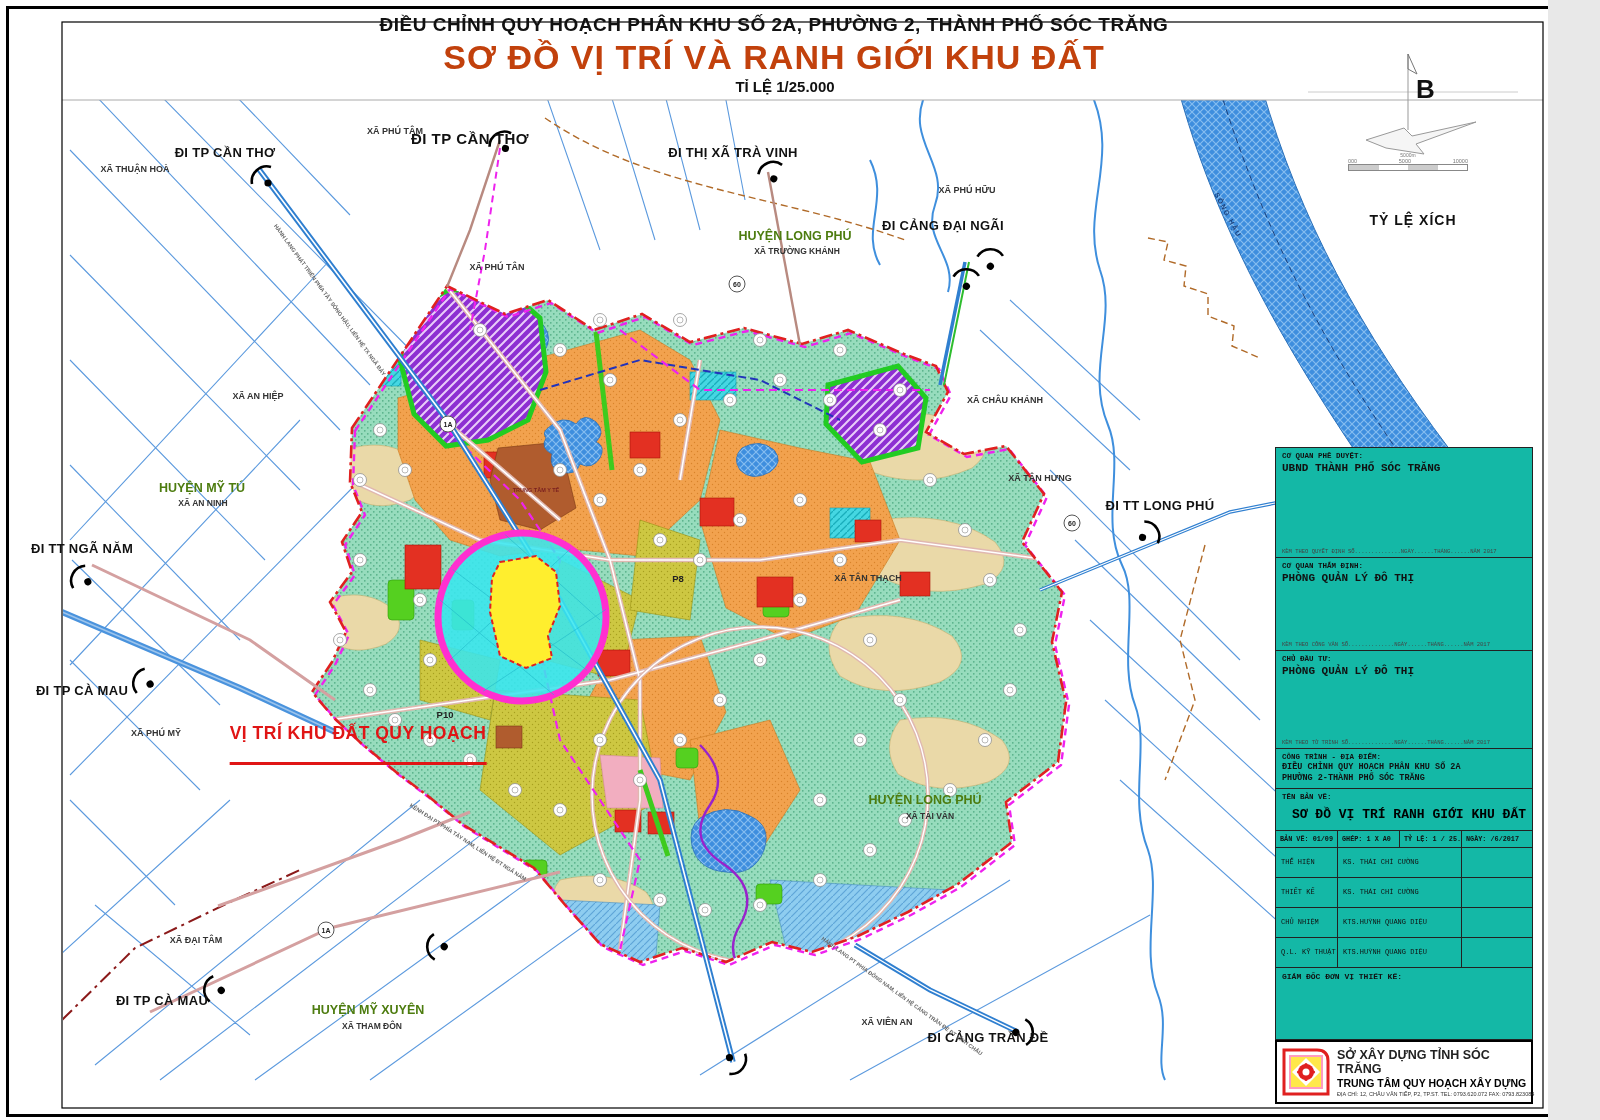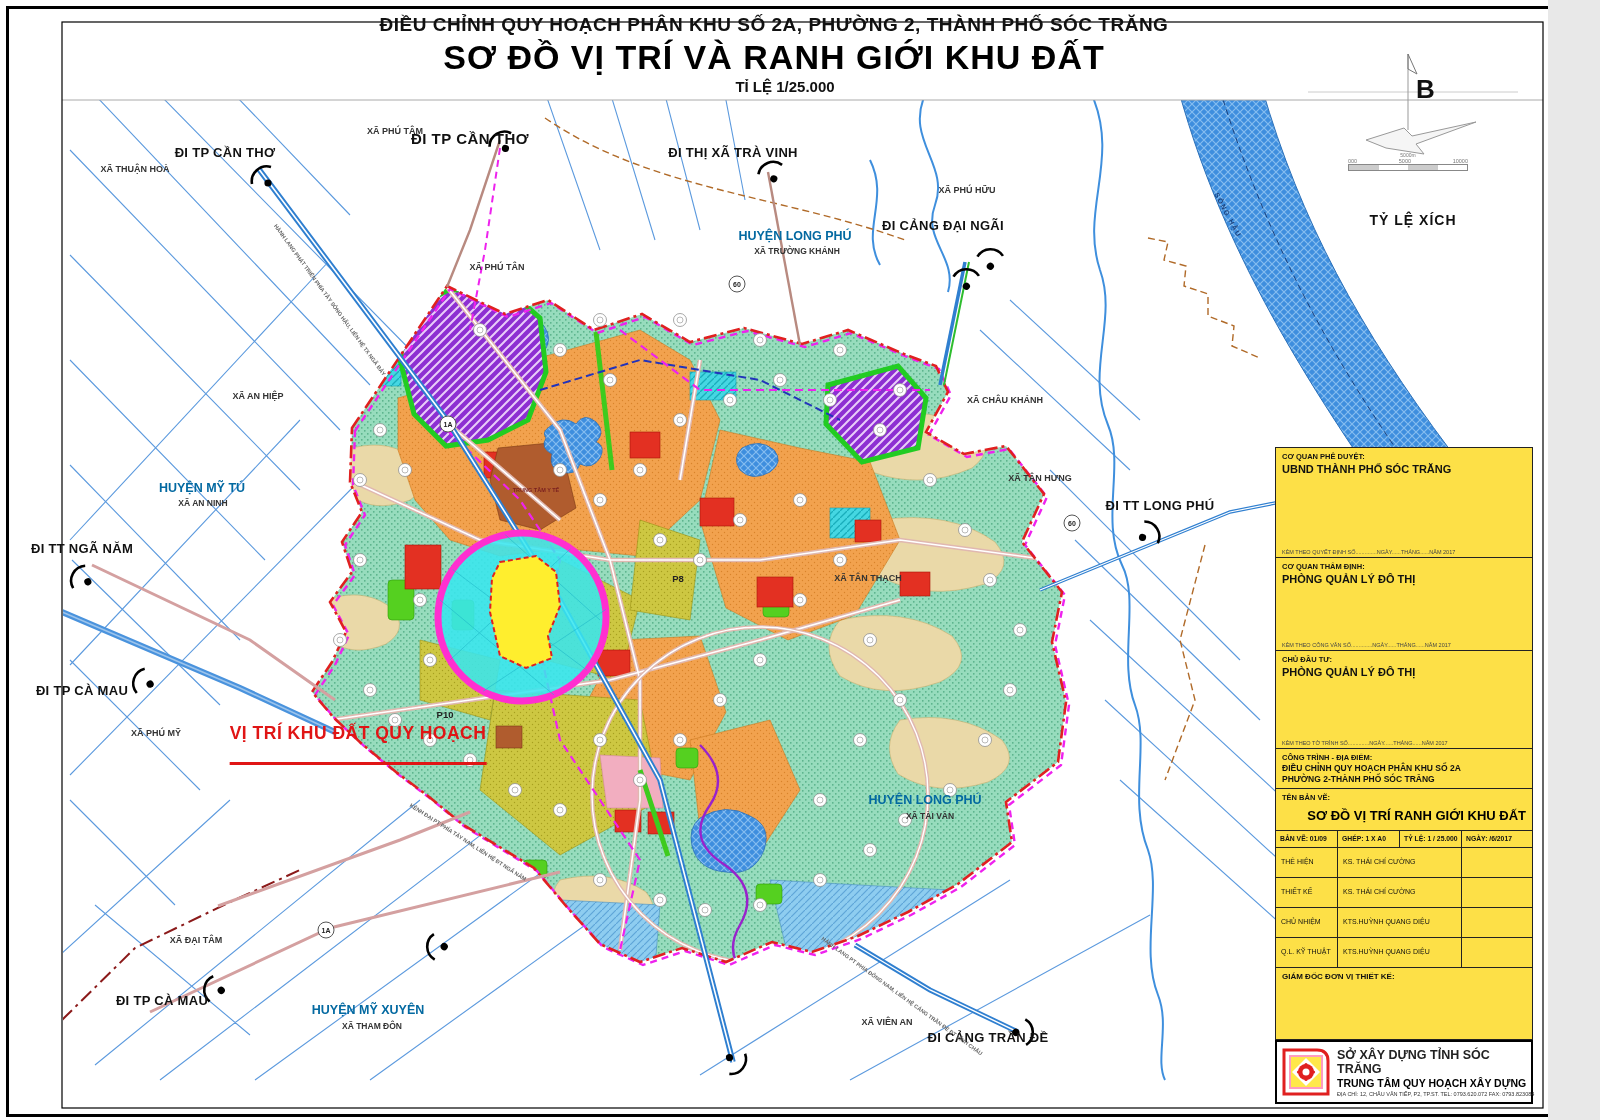--- a/index.html
+++ b/index.html
@@ -2,49 +2,49 @@
 <html><head>
 <meta charset="utf-8">
 <style>
   html,body{margin:0;padding:0;background:#e8e8e8;font-family:"Liberation Sans",sans-serif;}
   #sheet{position:relative;width:1548px;height:1120px;background:#fff;overflow:hidden;}
   #outer-frame{position:absolute;left:6px;top:6px;width:1585px;height:1105px;border:3px solid #000;pointer-events:none;z-index:40;}
   #map-svg{position:absolute;left:0;top:0;z-index:1;}
   
   #sheet-title{position:absolute;left:0;top:14px;width:100%;text-align:center;z-index:30;}
   #sheet-title .t1{font-size:19px;font-weight:bold;color:#111;letter-spacing:.5px;}
-  #sheet-title .t2{font-size:34px;font-weight:900;color:#000000;letter-spacing:1px;margin-top:2px;}
+  #sheet-title .t2{font-size:34px;font-weight:900;color:#c2410c;letter-spacing:1px;margin-top:2px;}
   #sheet-title .t3{font-size:15px;font-weight:bold;color:#111;margin-top:1px;margin-left:22px;}
   
   #label-layer{position:absolute;left:0;top:0;width:1600px;height:1120px;z-index:10;pointer-events:none;}
   .lbl{position:absolute;transform:translate(-50%,-50%);white-space:nowrap;font-weight:bold;color:#111;}
   .route{font-size:13px;letter-spacing:.3px;}
   .route-lg{font-size:15px;letter-spacing:.5px;}
   .place{font-size:9px;color:#333;}
-  .district{font-size:12.5px;color:#0369a1;}
+  .district{font-size:12.5px;color:#4d7c0f;}
   .sub{font-size:8.5px;color:#333;}
   .zone{font-size:9.5px;color:#222;}
   .target{font-size:17.5px;color:#e01515;border-bottom:3px solid #e01515;padding-bottom:18px;letter-spacing:.5px;}
   .roadname{font-size:5.5px;color:#666;}
   .rivername{font-size:7px;color:#1a3f7a;letter-spacing:1.5px;}
   .ttyt{font-size:5.5px;color:#7a1f1f;}
   .circmark{font-size:7px;border:1px solid #555;border-radius:50%;width:15px;height:15px;line-height:15px;text-align:center;background:#fff;color:#222;}
   
   #compass{position:absolute;left:1308px;top:52px;width:210px;height:150px;z-index:12;}
   #compass .b-letter{position:absolute;left:108px;top:22px;font-size:26px;font-weight:bold;color:#111;}
   #scalebar{position:absolute;left:40px;top:100px;width:120px;}
   #scale-above{font-size:5px;color:#777;text-align:center;}
   #scale-ticks{display:flex;justify-content:space-between;font-size:5.5px;color:#777;}
   #scale-strip{display:flex;height:5px;border:1px solid #888;}
   #scale-strip span{flex:1;}
   #scale-strip span:nth-child(odd){background:#ccc;}
   #scale-strip span:nth-child(even){background:#fff;}
   #scale-caption{font-size:14px;font-weight:bold;color:#111;text-align:center;margin-top:6px;letter-spacing:1px;}
   
-  #title-block{position:absolute;left:1275px;top:447px;width:258px;height:593px;background:#fde047;border:1.2px solid #222;z-index:20;box-sizing:border-box;}
+  #title-block{position:absolute;left:1275px;top:447px;width:258px;height:593px;background:#14b8a6;border:1.2px solid #222;z-index:20;box-sizing:border-box;font-family:Liberation Mono, monospace;}
   .tb-sec{position:relative;border-bottom:1px solid #222;padding:4px 6px;box-sizing:border-box;overflow:hidden;}
   .tb-label{font-size:7.5px;font-weight:bold;color:#111;}
   .tb-value{font-size:11px;font-weight:bold;color:#111;margin-top:2px;}
   .tb-note{position:absolute;bottom:2px;left:6px;right:6px;font-size:5.5px;color:#444;white-space:nowrap;overflow:hidden;}
   .tb-center8{font-size:8.5px;font-weight:bold;color:#111;margin-top:1px;}
   .tb-drawing-name{font-size:13px;font-weight:bold;text-align:right;color:#000;margin-top:6px;}
   .tb-meta{display:grid;grid-template-columns:62px 62px 62px 1fr;height:17px;border-bottom:1px solid #222;box-sizing:border-box;}
   .tb-meta .tb-cell{font-size:6.8px;font-weight:bold;color:#111;border-right:1px solid #222;line-height:16px;padding-left:4px;white-space:nowrap;overflow:hidden;box-sizing:border-box;}
   .tb-meta .tb-cell:last-child{border-right:none;}
   .tb-staff-row{display:grid;grid-template-columns:62px 124px 1fr;height:30px;border-bottom:1px solid #222;box-sizing:border-box;}

